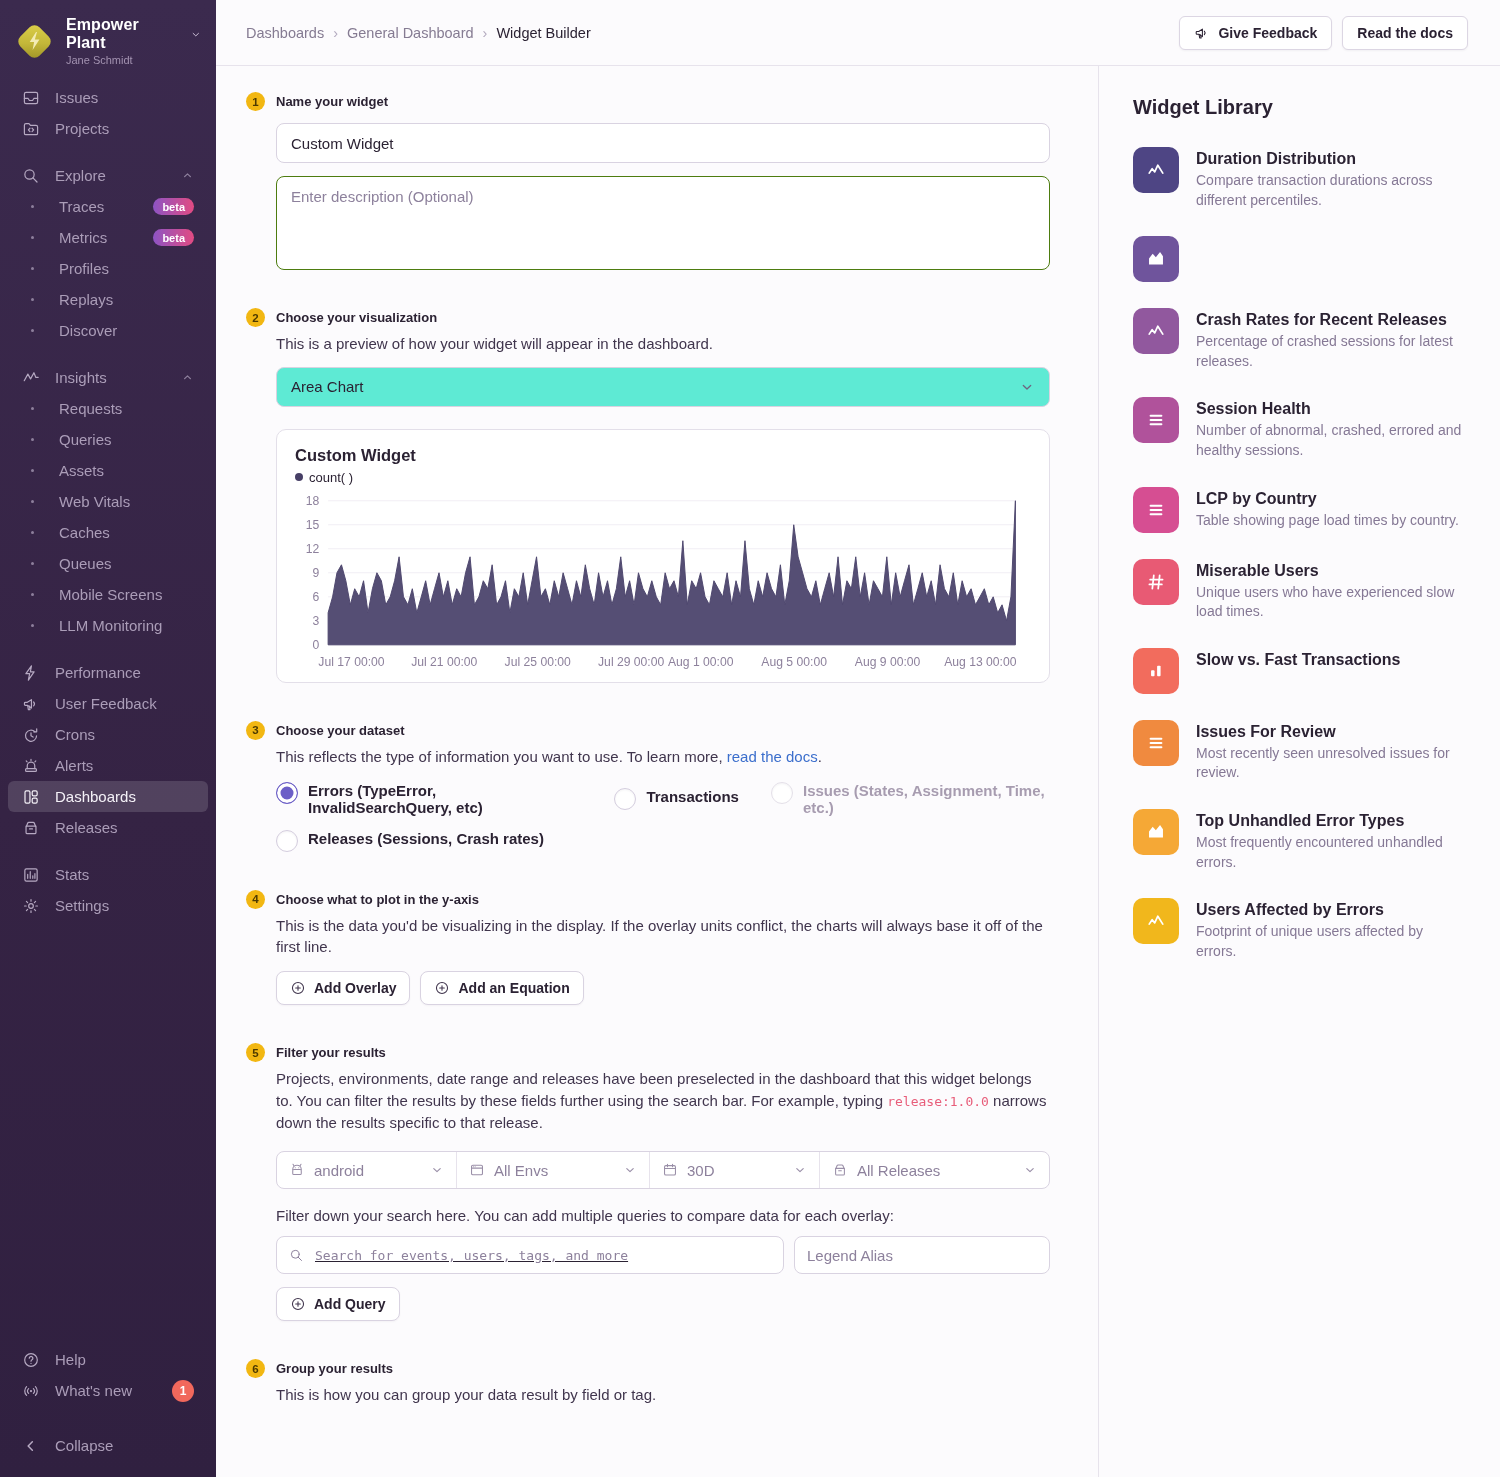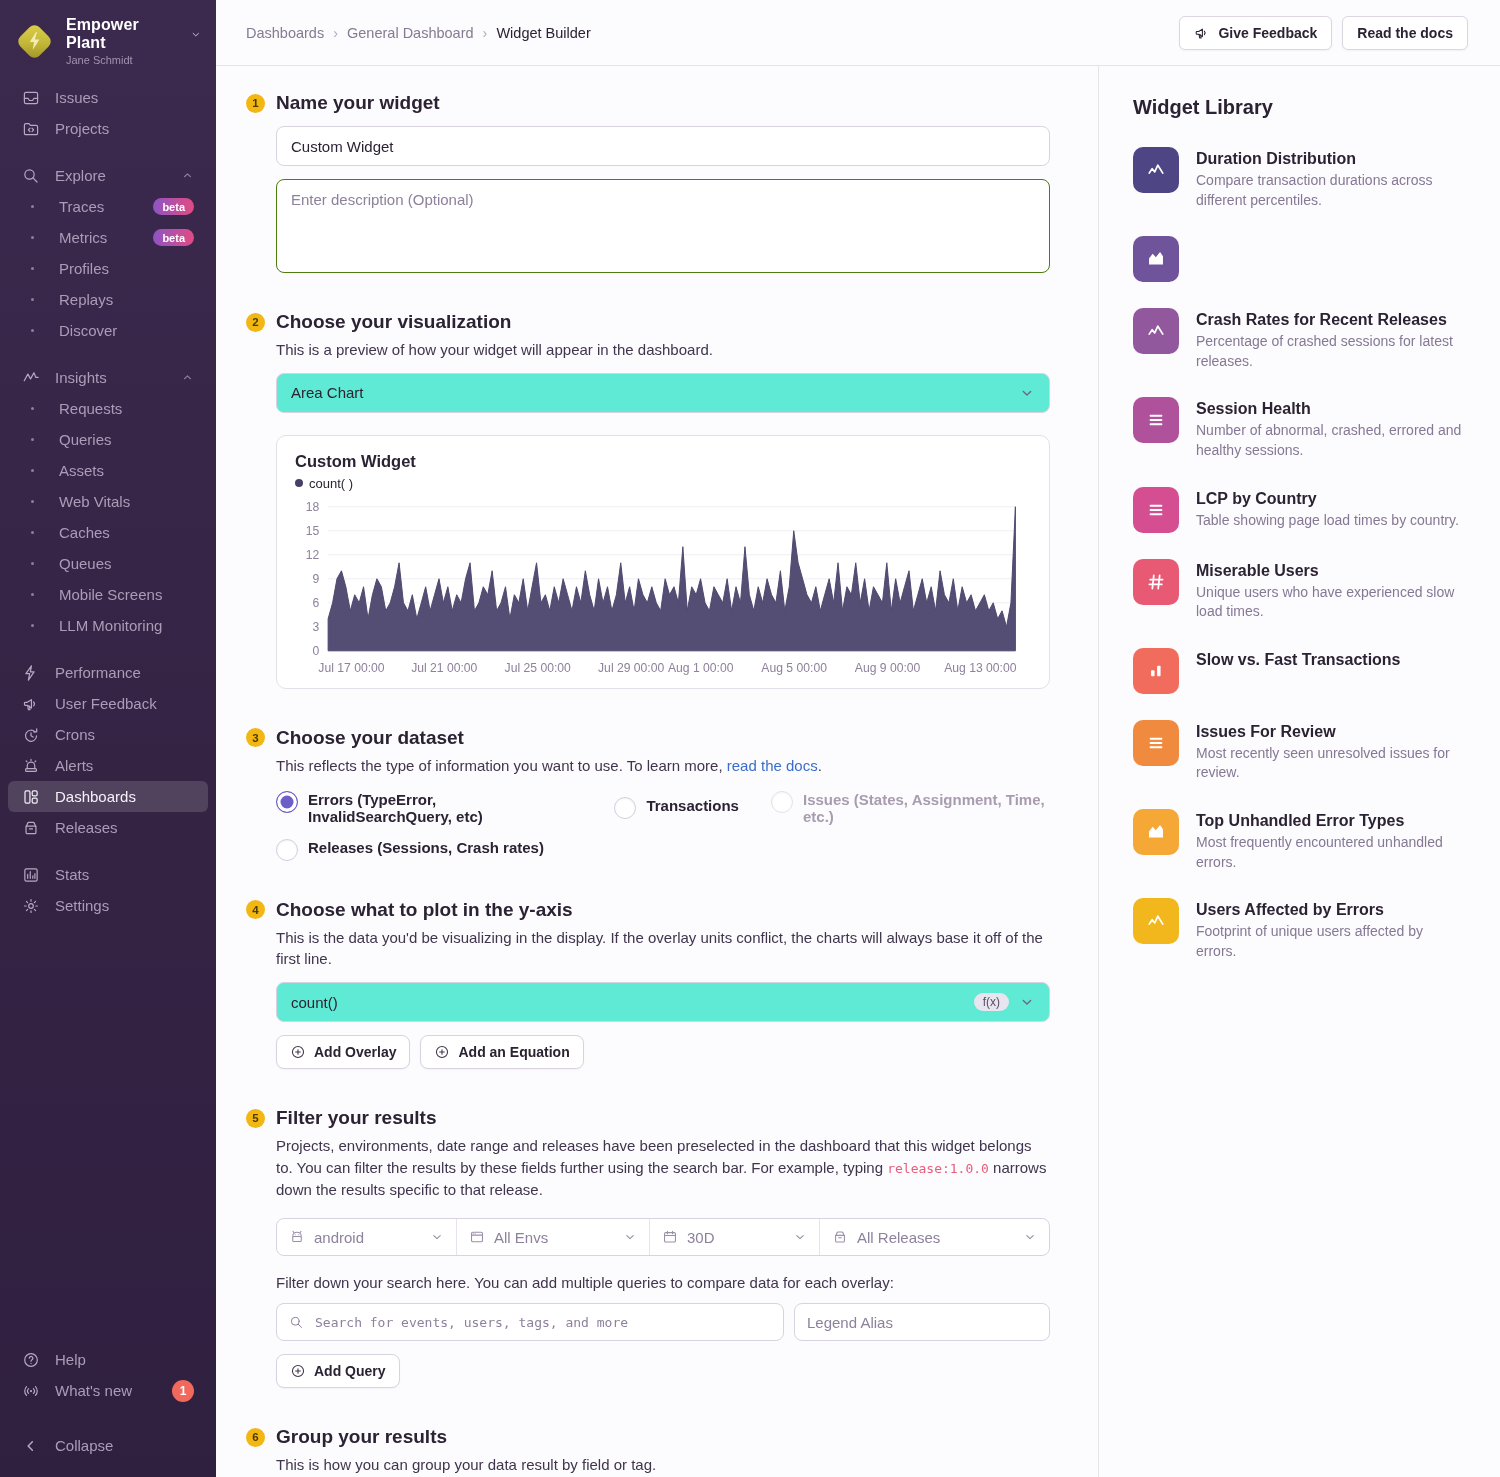--- a/index.html
+++ b/index.html
@@ -58,21 +58,21 @@
   .top-btn .icon { width:16px; height:16px; color:#2b2233; }
 
   .content { display:flex; flex:1; min-height:0; }
   .form-col { width:882px; flex:none; padding:26px 48px 0 30px; }
 
   .step { margin-bottom:38px; }
   .step-head { display:flex; align-items:center; gap:11px; }
   .step-num { width:19px; height:19px; flex:none; border-radius:50%; background:#f2b712;
     color:#4d3a00; font-size:11.5px; font-weight:700; display:flex;
     align-items:center; justify-content:center; }
-  .step-title { font-size:19px; font-weight:700; color:#2b2233; margin:0; }
+  .step-title { font-size:13px; font-weight:700; color:#2b2233; margin:0; }
   .step-body { margin-left:30px; margin-top:12px; }
   .step-desc { margin:6px 0 0 30px; font-size:15px; color:#40354d; line-height:1.45; max-width:772px; }
   .step-desc a { color:#3b6ecc; text-decoration:none; cursor:pointer; }
   .inline-code { font-family:"DejaVu Sans Mono", monospace; font-size:13px; color:#e85d7a; }
 
   .text-input { display:block; width:100%; height:40px; border:1px solid #d9d3e1;
     border-radius:8px; background:#fff; padding:0 14px; font-size:15px; color:#2b2233;
     font-family:inherit; outline:none; }
   .text-input::placeholder, .desc-input::placeholder { color:#8d819c; }
   .desc-input { display:block; width:100%; height:94px; border:1px solid #4d7c0f;
@@ -116,21 +116,21 @@
     background:#fff; margin-top:18px; overflow:hidden; }
   .seg { display:flex; align-items:center; gap:9px; padding:0 12px;
     border-right:1px solid #e7e3ec; color:#8d819c; font-size:15px; cursor:pointer; }
   .seg:last-child { border-right:none; flex:1; }
   .seg .icon { width:16px; height:16px; color:#9a8fa8; flex:none; }
   .seg .chev { margin-left:auto; width:14px; height:14px; color:#9a8fa8; }
 
   .note { margin:18px 0 12px; font-size:15px; color:#40354d; }
   .search-row { display:flex; gap:10px; }
   .search-box { flex:1; height:38px; border:1px solid #d9d3e1; border-radius:8px;
-    background:#fff; display:flex; align-items:center; gap:9px; padding:0 12px; }
+    background:#fff; display:flex; align-items:center; gap:9px; padding:0 12px;text-decoration:underline; }
   .search-box .icon { width:15px; height:15px; color:#8d819c; flex:none; }
   .search-box input { border:none; outline:none; flex:1; background:transparent;
     font-family:"DejaVu Sans Mono", monospace; font-size:13px; color:#2b2233; }
   .search-box input::placeholder { color:#8d819c; }
   .alias-input { width:256px; height:38px; border:1px solid #d9d3e1; border-radius:8px;
     background:#fff; padding:0 12px; font-size:15px; font-family:inherit;
     color:#2b2233; outline:none; }
   .alias-input::placeholder { color:#8d819c; }
 
   
@@ -512,29 +512,20 @@
             </div>
         </div>
 
         <div class="step">
           <div class="step-head">
             <span class="step-num">4</span>
             <h2 class="step-title">Choose what to plot in the y-axis</h2>
           </div>
           <p class="step-desc">This is the data you'd be visualizing in the display. If the overlay units conflict, the charts will always base it off of the first line.</p>
           <div class="step-body">
-            <div class="select-box">
-              <span>count()</span>
-              <span class="fx-pill">f(x)</span>
-              <span class="icon chev">
-                  <svg viewBox="0 0 24 24" fill="none" stroke="currentColor" stroke-width="2" stroke-linecap="round" stroke-linejoin="round">
-                    <path d="M6.5 9.7l5.5 5.2 5.5-5.2"></path>
-                  </svg>
-                </span>
-            </div>
             <div class="btn-row">
               <button class="ghost-btn">
                 <span class="icon">
                     <svg viewBox="0 0 24 24" fill="none" stroke="currentColor" stroke-width="1.6" stroke-linecap="round" stroke-linejoin="round">
                       <circle cx="12" cy="12" r="8.3"></circle>
                       <path d="M12 8.5v7M8.5 12h7"></path>
                     </svg>
                   </span>
                 <span>Add Overlay</span>
               </button>

